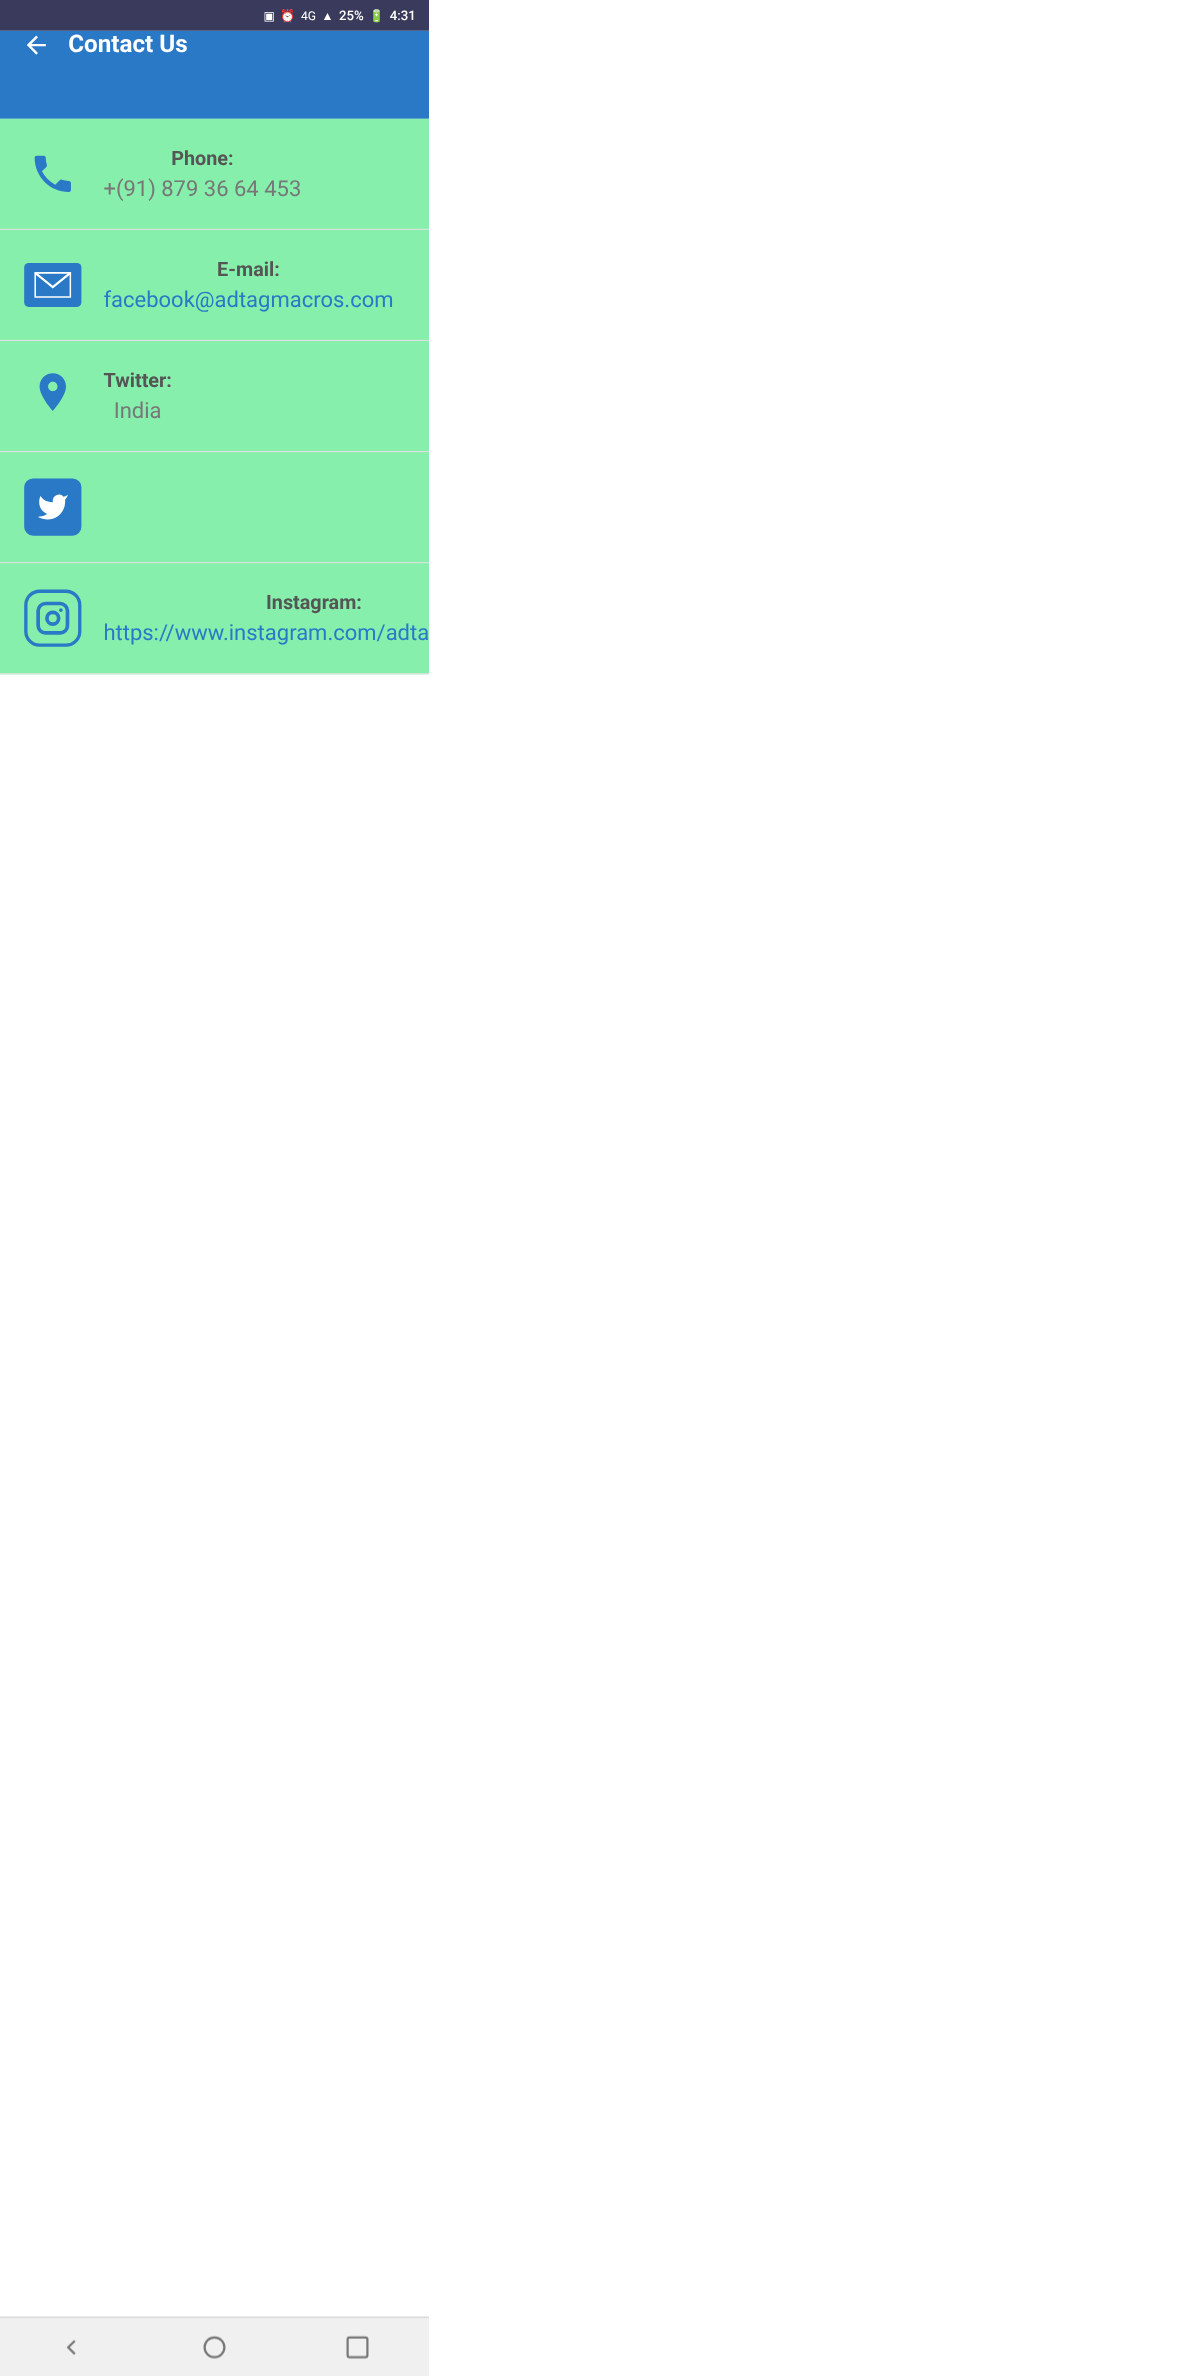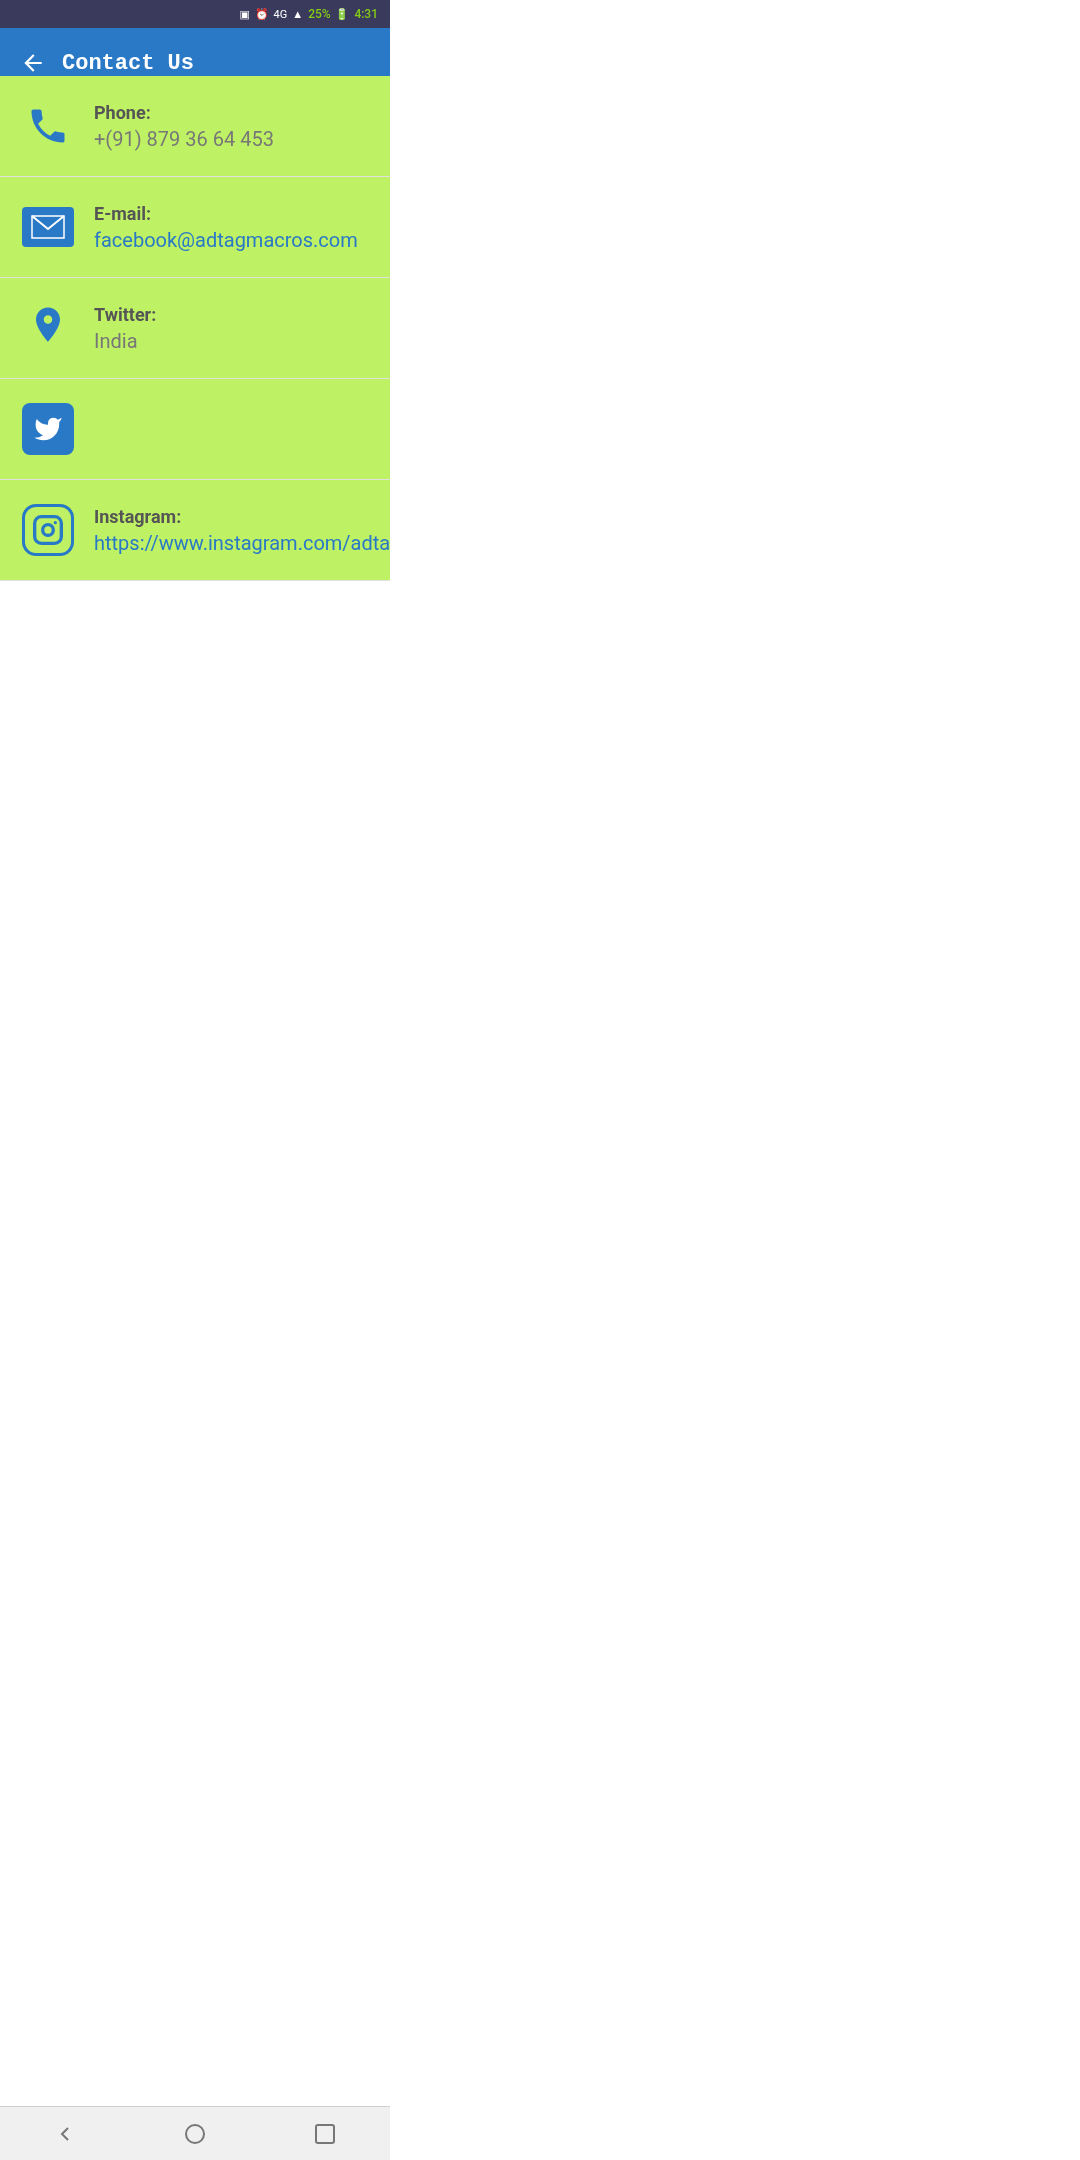--- a/index.html
+++ b/index.html
@@ -18,60 +18,60 @@
     .status-bar {
       background: #3a3a5c;
       height: 28px;
       display: flex;
       align-items: center;
       justify-content: flex-end;
       padding: 0 12px;
       gap: 6px;
     }
     .status-bar-text {
-      color: #84cc16;
+      color: #ffffff;
       font-size: 12px;
       font-weight: 500;
     }
     .status-icons {
       display: flex;
       align-items: center;
       gap: 5px;
     }
     .status-icon {
       color: white;
       font-size: 11px;
     }
 
     
     .app-bar {
       background: #2979c7;
-      height: 48px;
-      display: flex;
-      align-items: flex-end;
+      height: 80px;
+      display: flex;
+      align-items: flex-start;
       padding: 0 20px;
       gap: 16px;
-      font-family: Liberation Mono, monospace;
     }
     .back-btn {
       color: white;
       font-size: 22px;
       cursor: pointer;
       display: flex;
       align-items: center;
     }
     .app-bar-title {
       color: white;
       font-size: 22px;
       font-weight: bold;
     }
 
     
     .content {
-      background: #bef264;
+      background: #86efac;
+      text-align: center;
     }
 
     
     .contact-item {
       display: flex;
       align-items: center;
       padding: 22px 20px;
       border-bottom: 1px solid #e0e0e0;
       gap: 18px;
     }

